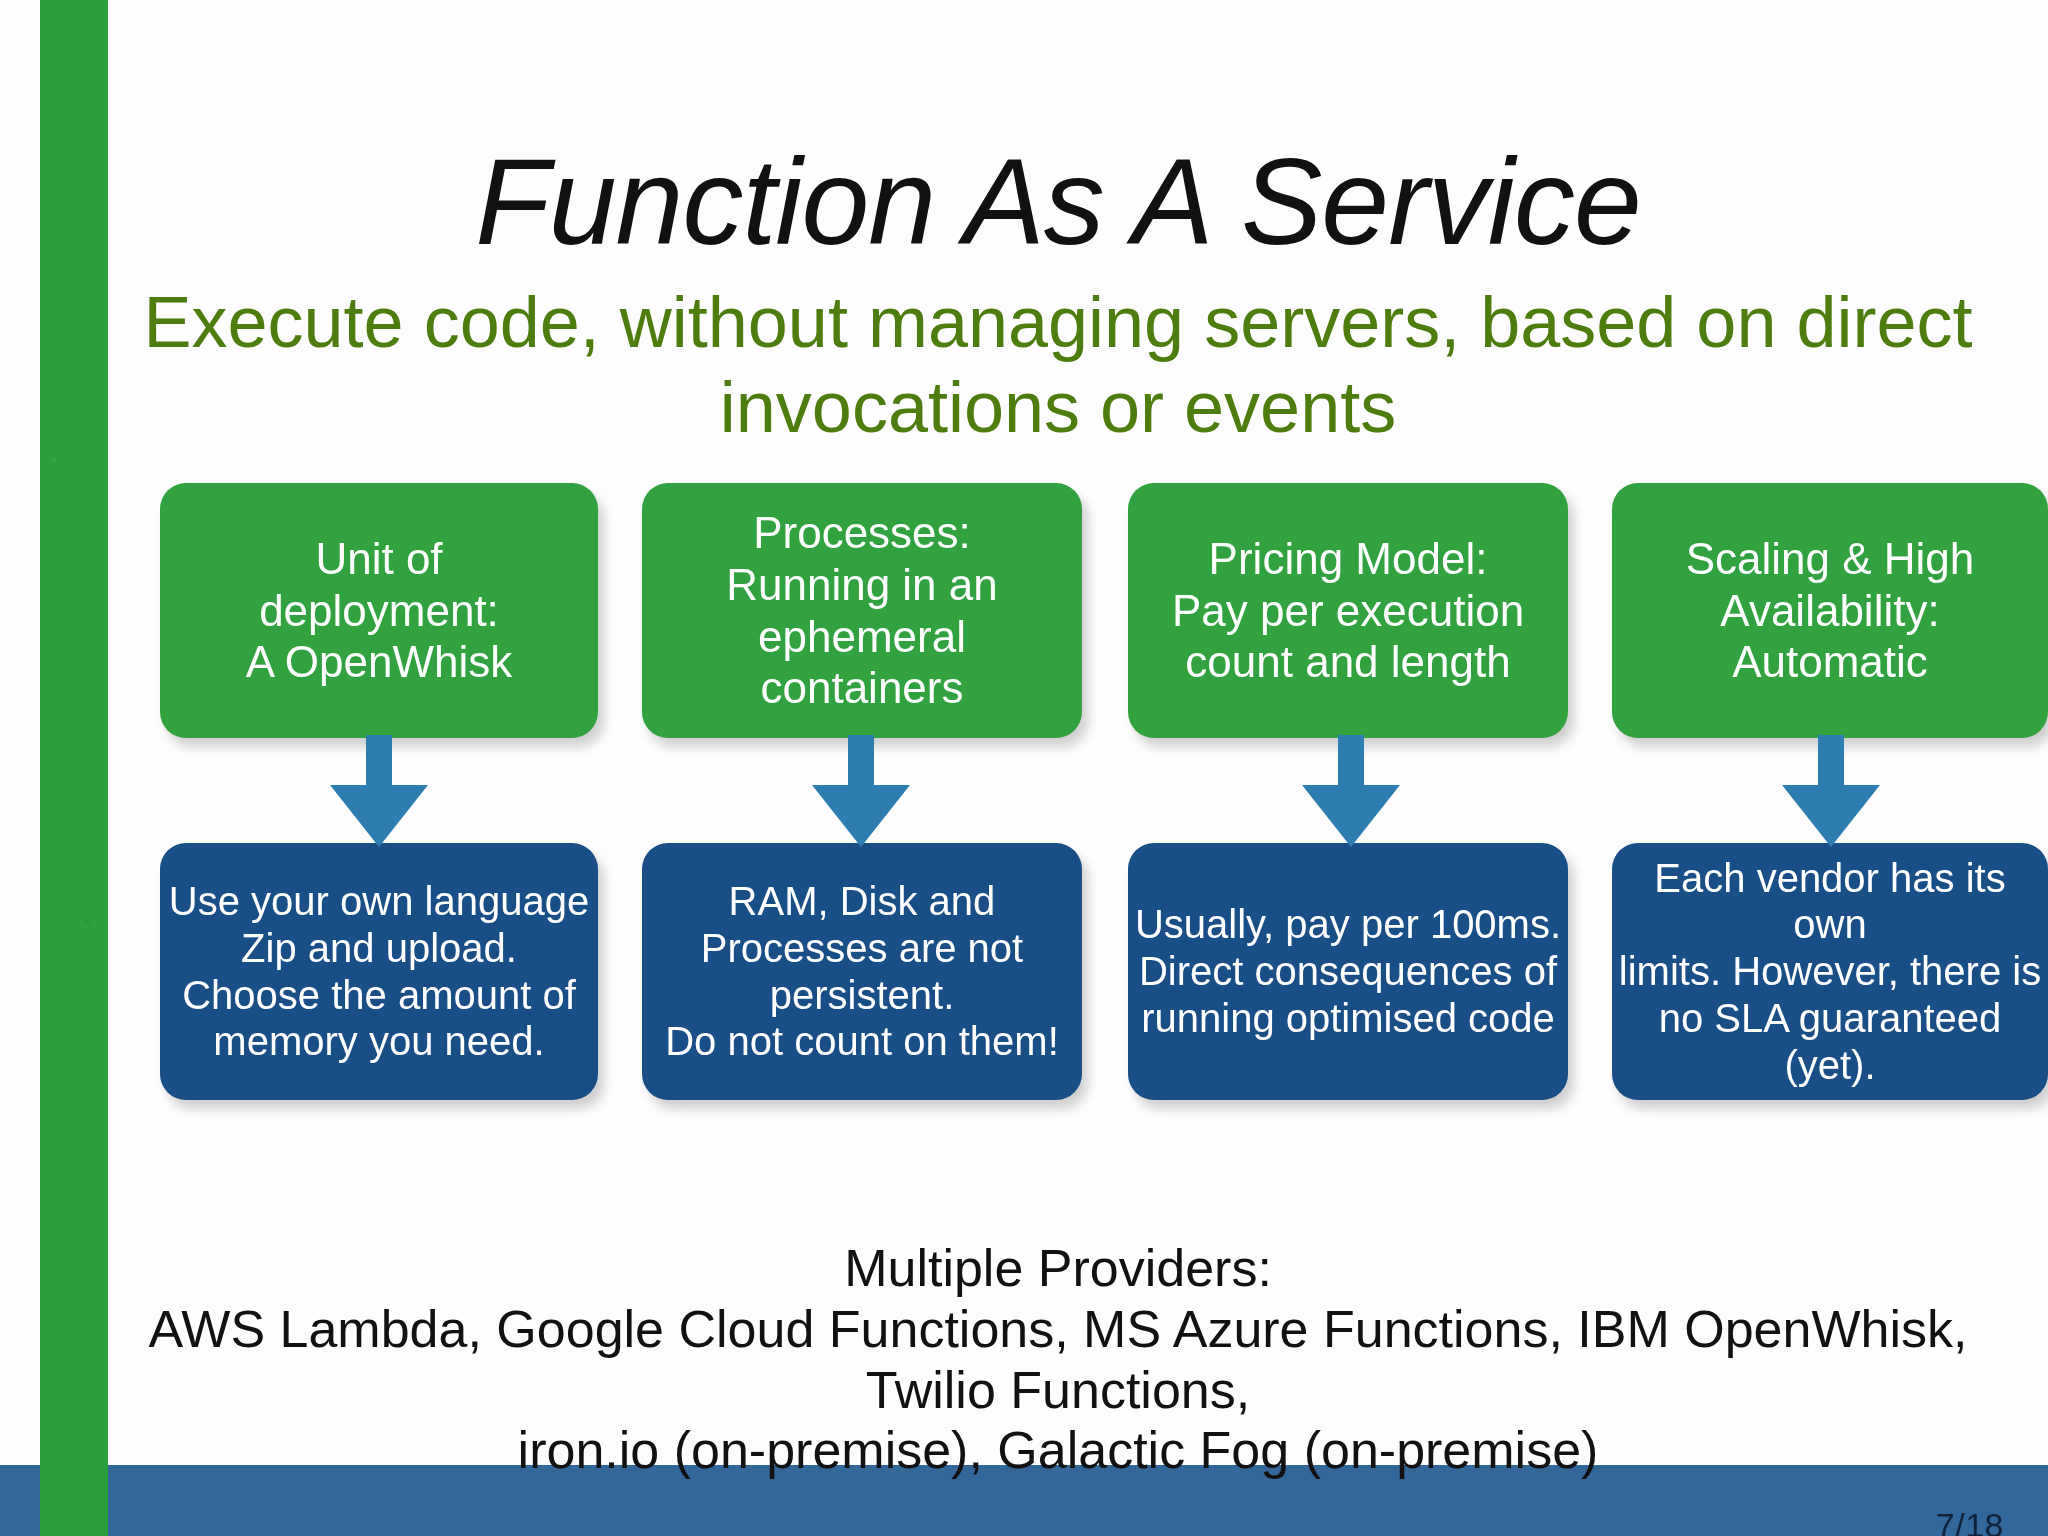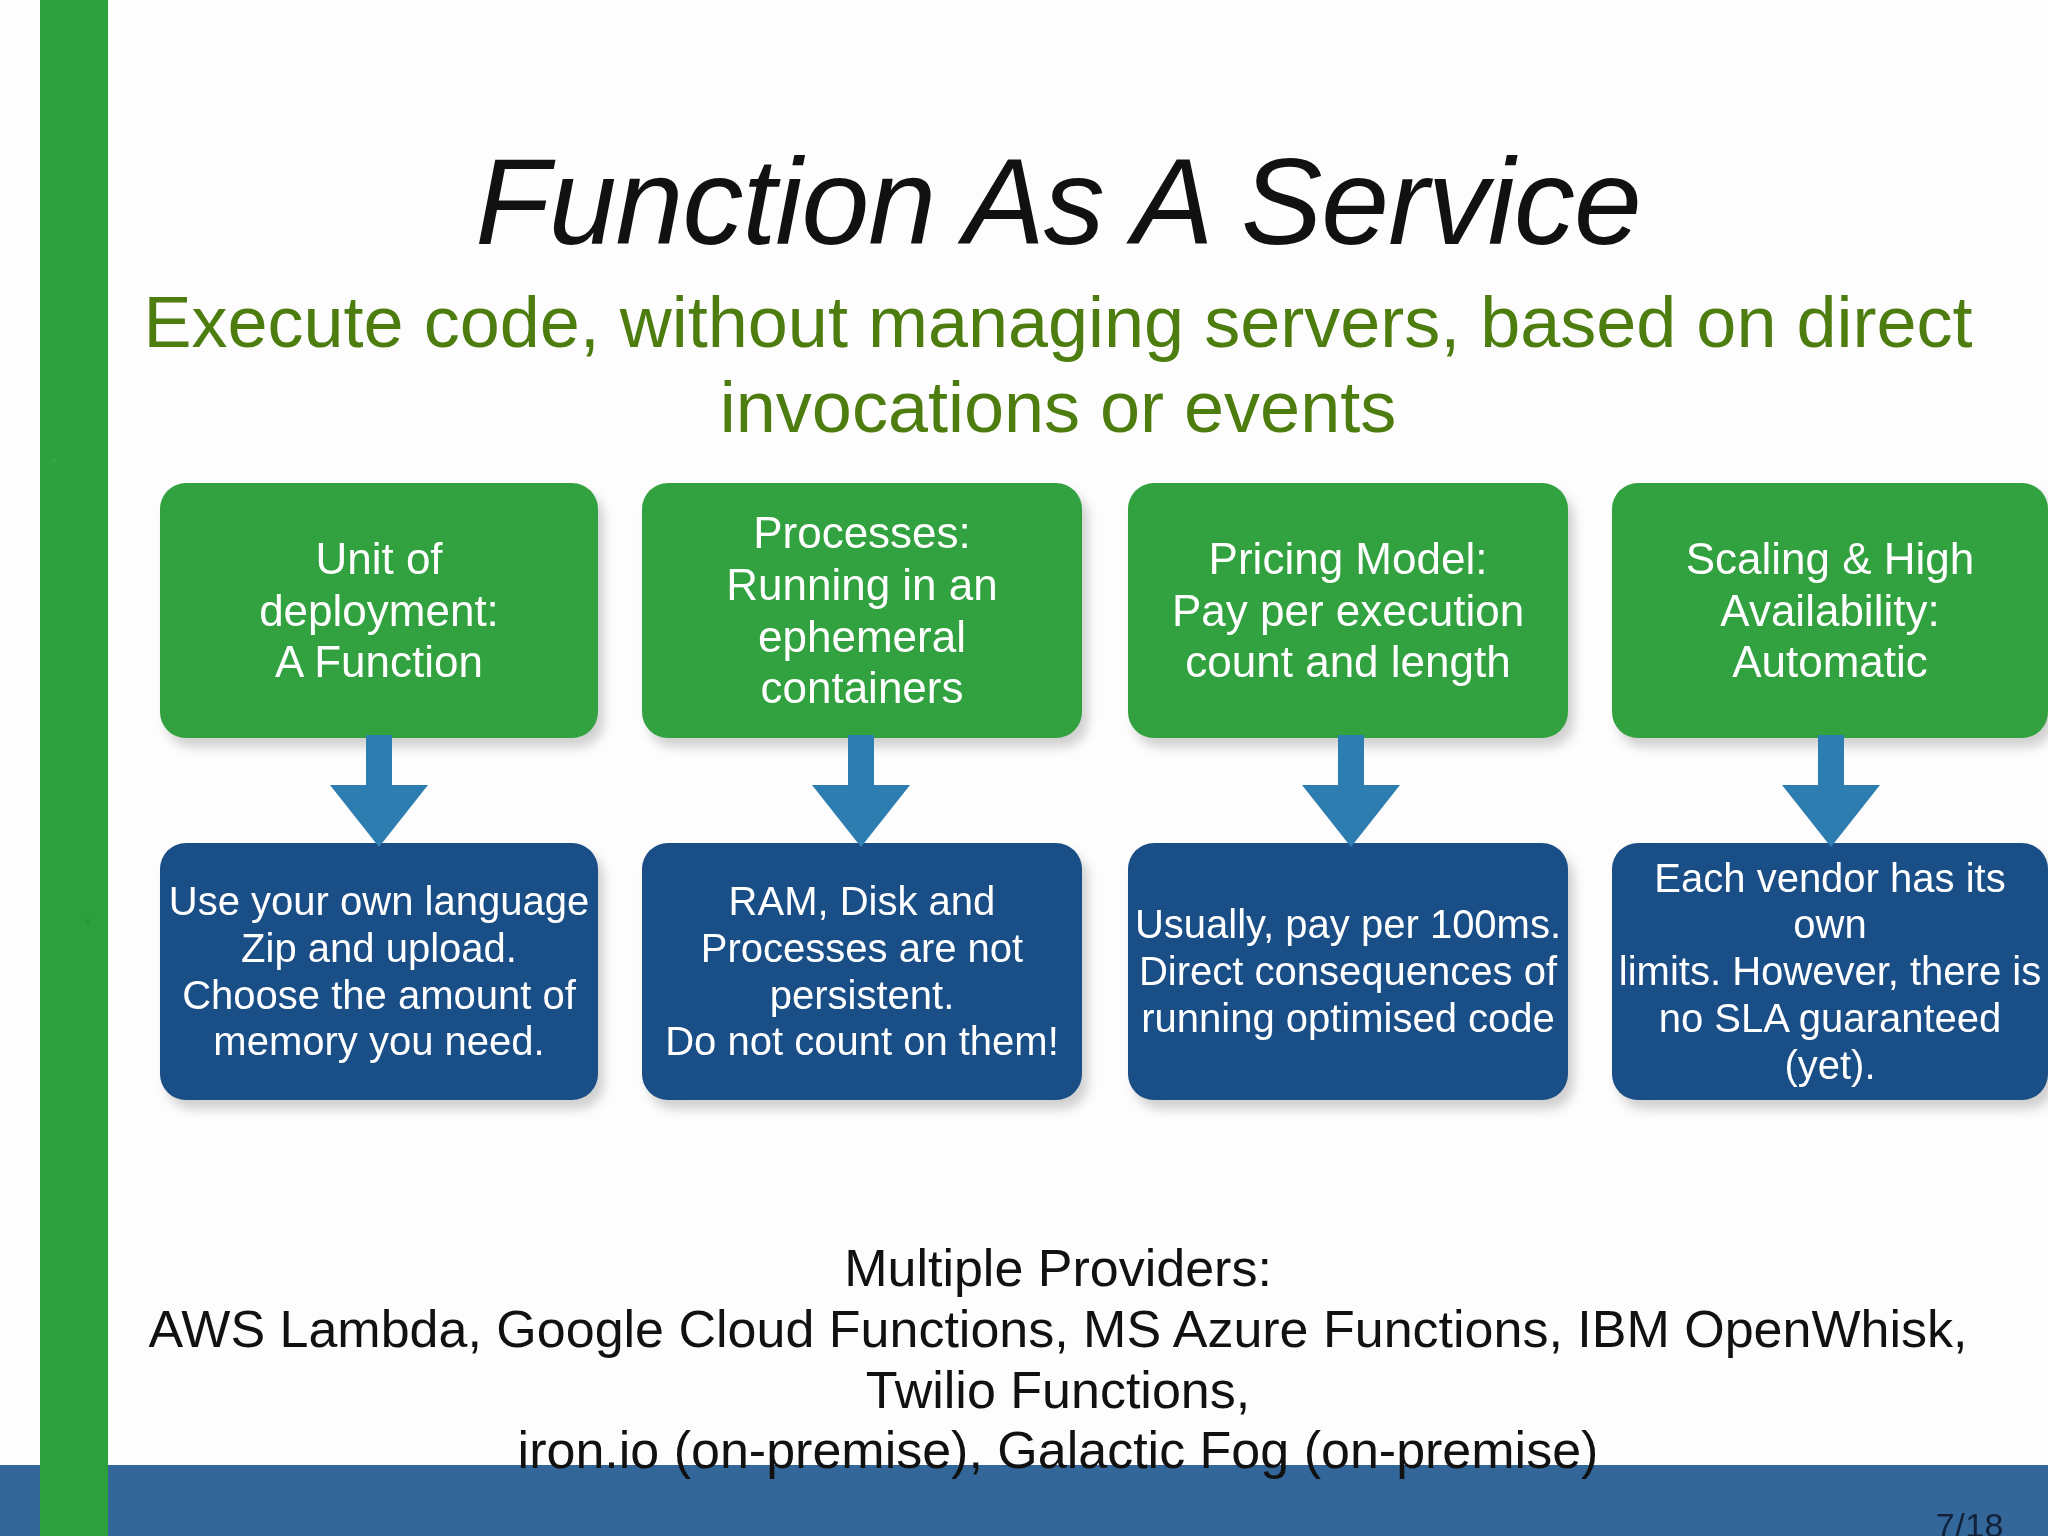--- a/index.html
+++ b/index.html
@@ -155,21 +155,21 @@
     <span class="subtitle-line">invocations or events</span>
   </div>
 
   <div class="cards">
 
     <div class="col col-0">
       <div class="card card-top">
         <span class="txt">
           <span>Unit of</span>
           <span>deployment:</span>
-          <span>A Function</span>
+          <span>A OpenWhisk</span>
         </span>
       </div>
       <div class="arrow">
         <svg width="150" height="115" viewBox="0 0 150 115" xmlns="http://www.w3.org/2000/svg">
           <g>
             <rect x="62" y="0" width="26" height="52" fill="#2e7db0"></rect>
             <polygon points="26,50 124,50 75,112" fill="#2e7db0"></polygon>
           </g>
         </svg>
       </div>

